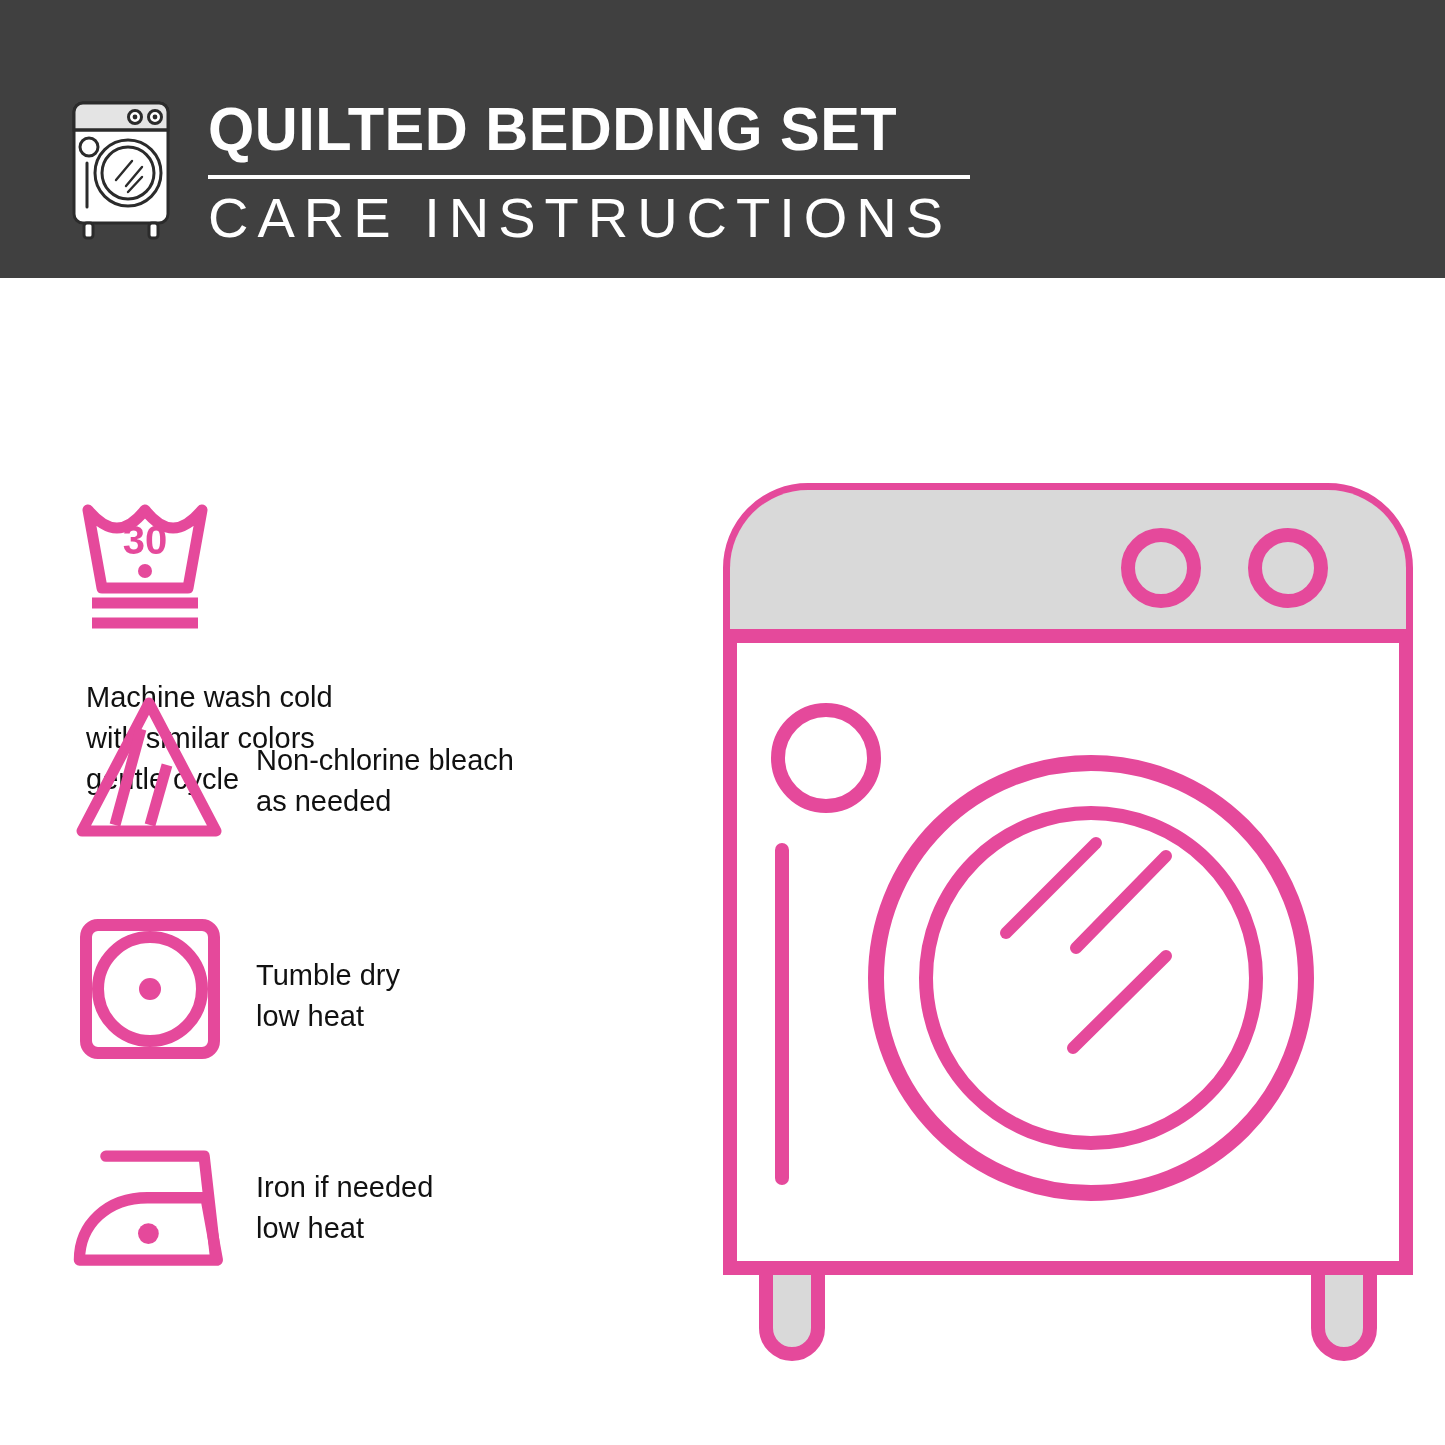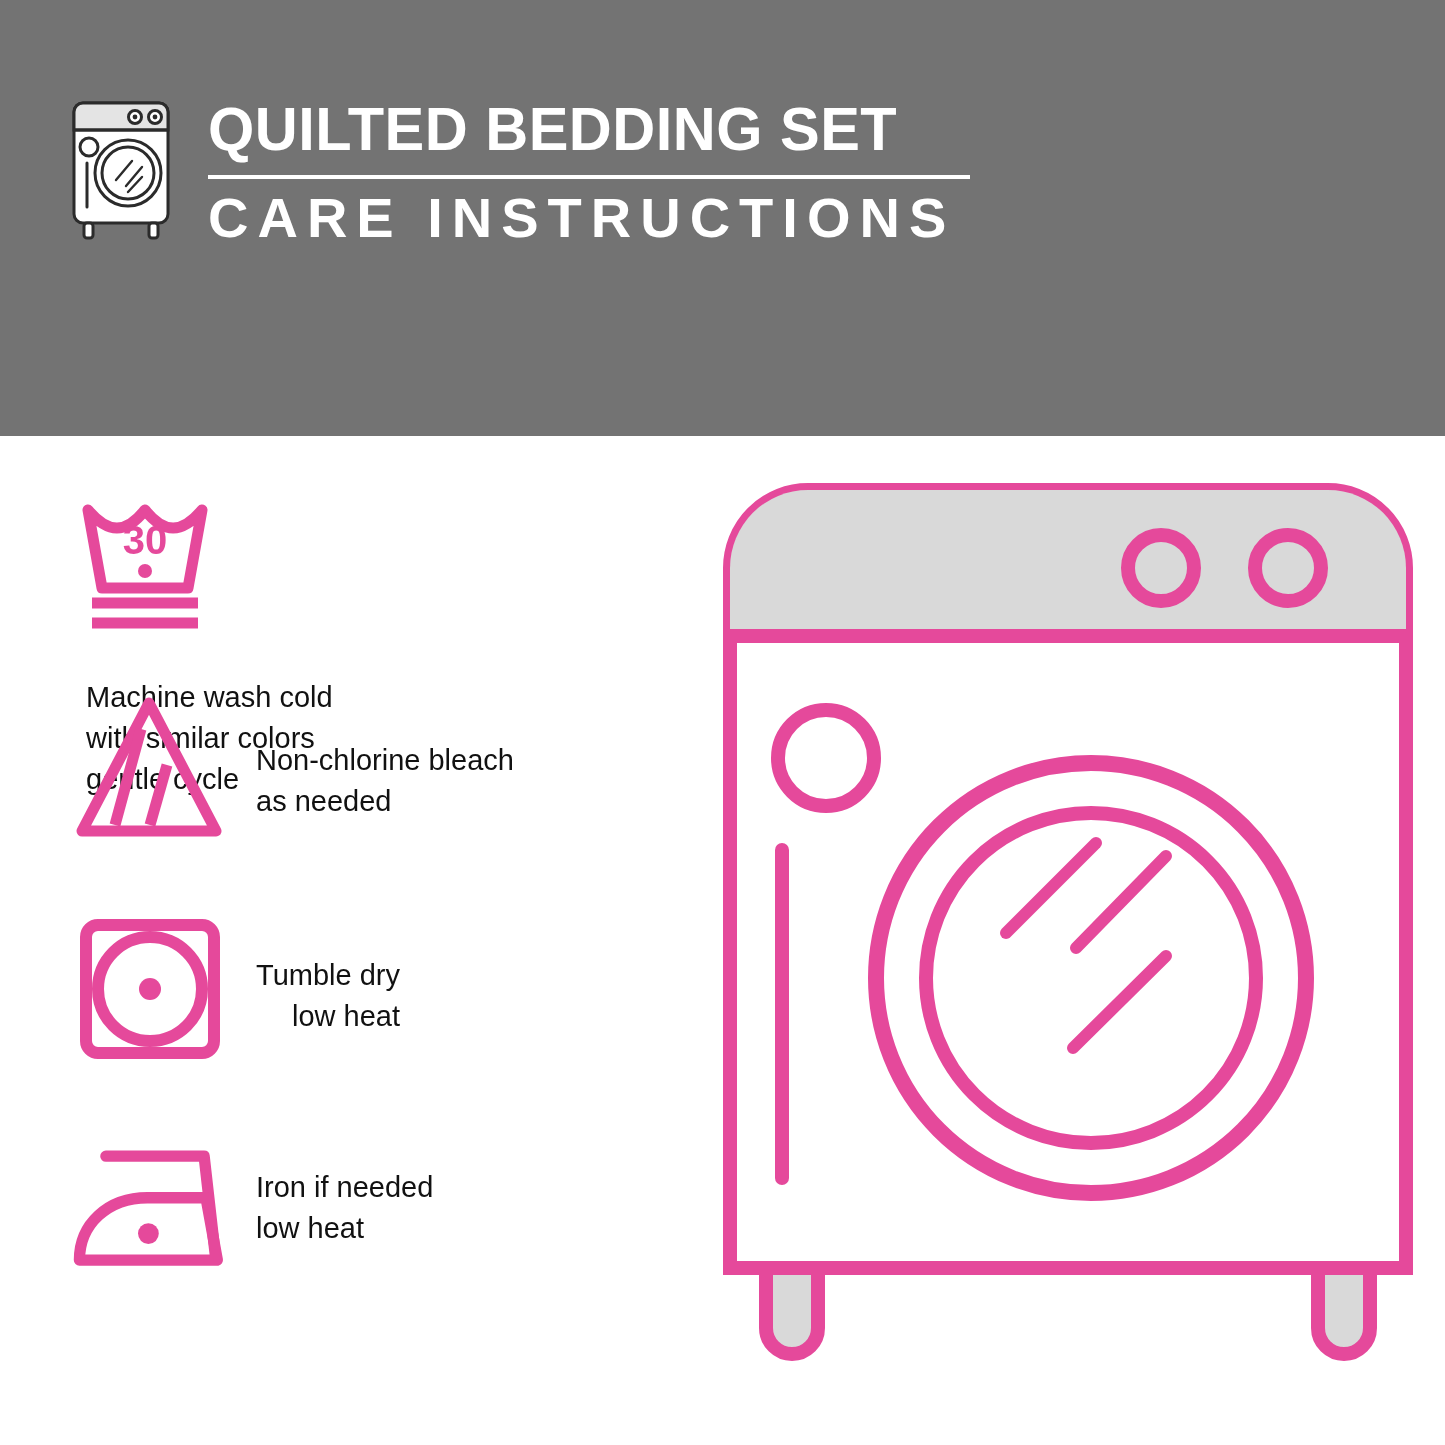--- a/index.html
+++ b/index.html
@@ -6,22 +6,22 @@
   body{
     width:1445px;height:1445px;
     background:#ffffff;
     font-family:"Liberation Sans", sans-serif;
     overflow:hidden;
     position:relative;
   }
 
   
   #header{
-    position:absolute;left:0;top:0;width:1445px;height:436px;
-    background:#737373;
+    position:absolute;left:0;top:0;width:1445px;height:278px;
+    background:#404040;
     box-sizing:border-box;
   }
   #header-inner{
     position:absolute;left:56px;top:95px;
     display:flex;align-items:flex-start;
   }
   #header-logo{
     width:130px;height:150px;margin-right:22px;flex:none;
   }
   #header-text{padding-top:2px;}
@@ -36,21 +36,21 @@
     transform-origin:left center;
     white-space:nowrap;
     margin:0;
   }
   #title-rule{
     height:4px;background:#ffffff;margin:14px 0 10px 0;width:762px;
   }
   #sub-title{
     color:#ffffff;
     font-family:"Liberation Sans", sans-serif;
-    font-weight:bold;
+    font-weight:normal;
     font-size:56px;
     line-height:58px;
     letter-spacing:9px;
     white-space:nowrap;
     margin:0;
   }
 
   
   #care-list{
     position:absolute;left:70px;top:470px;width:620px;
@@ -70,21 +70,21 @@
     white-space:pre-line;
   }
 
   #row-wash  {top:20px;  left:0;flex-direction:column;}
   #row-bleach{top:215px; left:0;}
   #row-dry   {top:445px; left:0;}
   #row-iron  {top:665px; left:0;}
 
   #row-wash   .care-text{padding-top:32px; padding-left:16px;}
   #row-bleach .care-text{padding-top:55px; padding-left:16px;}
-  #row-dry    .care-text{padding-top:40px; padding-left:16px;text-align:right;}
+  #row-dry    .care-text{padding-top:40px; padding-left:16px;}
   #row-iron   .care-text{padding-top:32px; padding-left:16px;}
 
   
   #machine-illustration{
     position:absolute;left:718px;top:478px;width:700px;height:900px;
   }
 </style>
 </head>
 <body>
 

